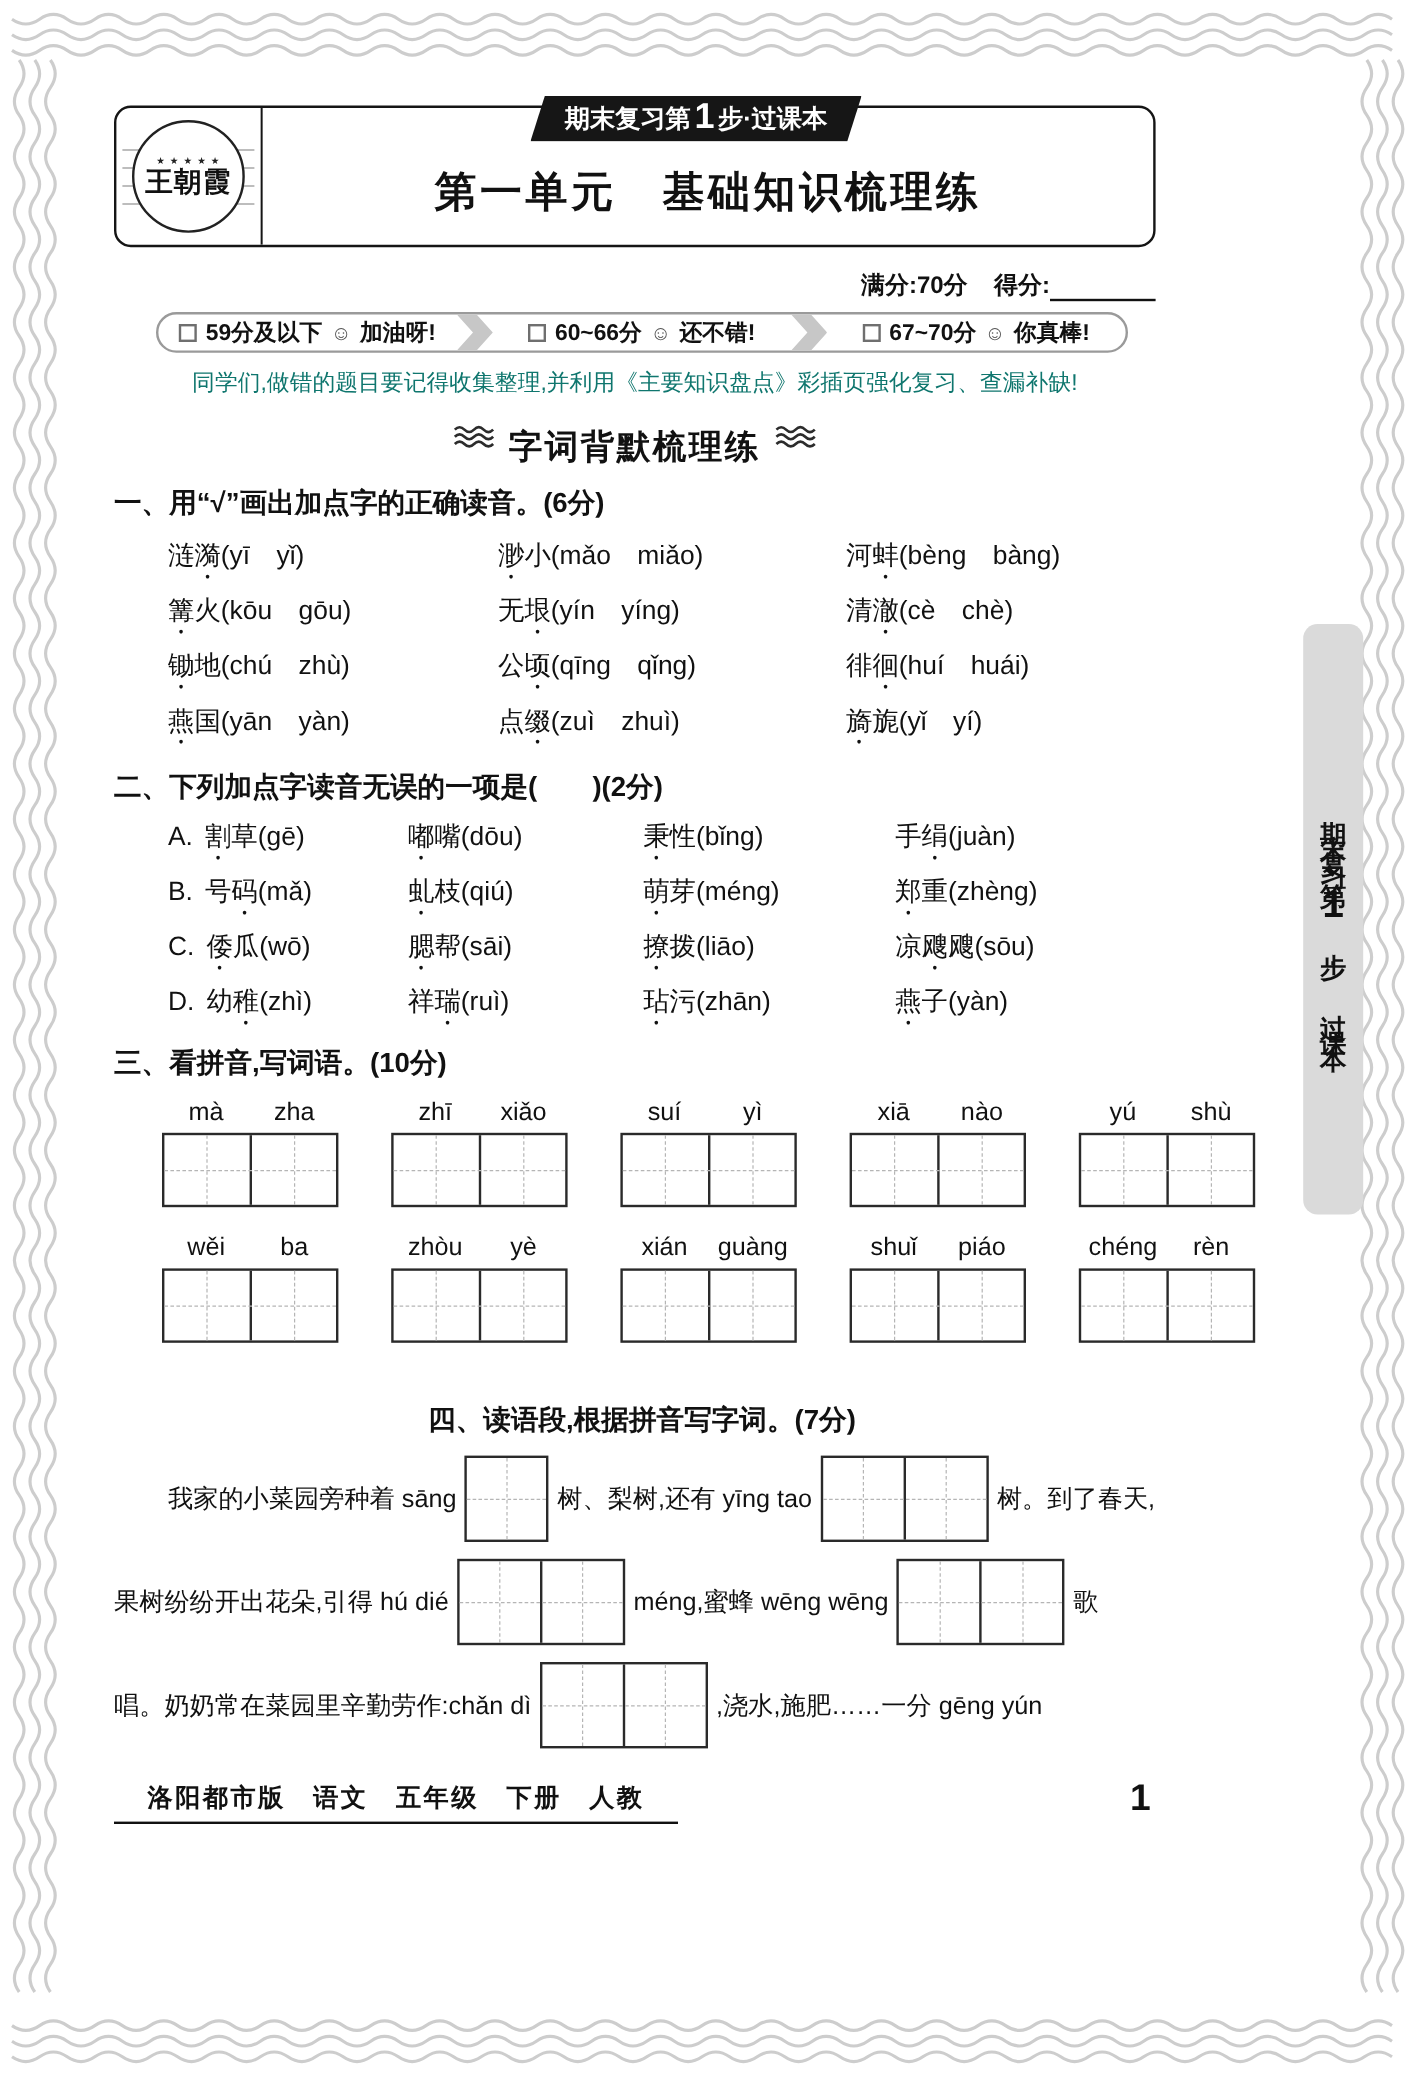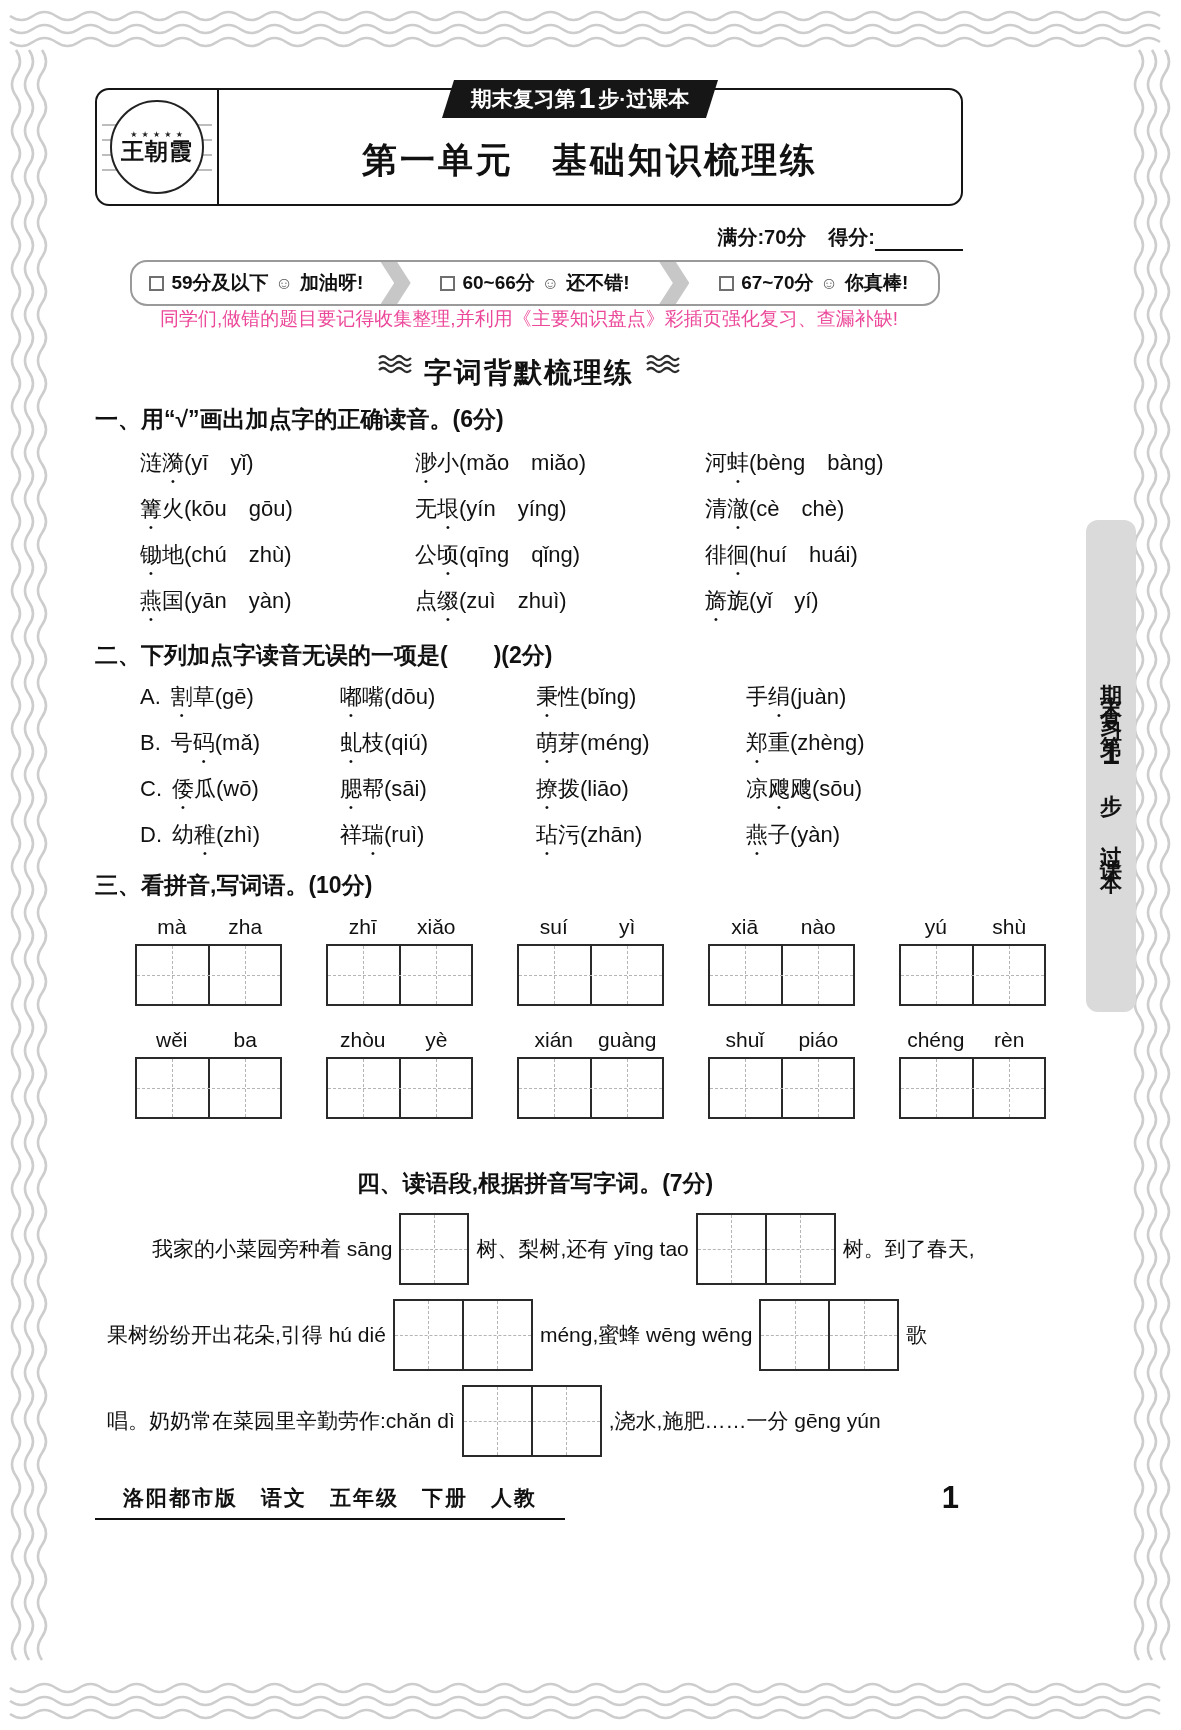--- a/index.html
+++ b/index.html
@@ -27,31 +27,31 @@
             color:#fff; display:flex; align-items:center; justify-content:center; z-index:2;
             clip-path:polygon(12px 0, 100% 0, calc(100% - 12px) 100%, 0 100%); }
   .banner .b-pre, .banner .b-post { font-size:21px; font-weight:700; }
   .banner .b-num { font-size:30px; font-weight:900; line-height:1; padding:0 3px 3px; }
 
   
   .score-line { position:absolute; left:620px; top:224px; width:343px; text-align:right;
                 font-size:20px; font-weight:700; }
   .score-line .gap { display:inline-block; width:22px; }
   .score-blank { display:inline-block; width:88px; height:20px; border-bottom:2px solid #111; vertical-align:bottom; }
-  .score-bar { position:absolute; left:130px; top:260px; width:810px; height:46px;
+  .score-bar { position:absolute; left:130px; top:260px; width:810px; height:34px;
                border:2px solid #9a9a9a; border-radius:17px; display:flex; align-items:stretch;
                overflow:hidden; background:#fff; }
   .seg { flex:1; display:flex; align-items:center; justify-content:center; gap:7px;
          font-size:19px; font-weight:700; }
   .checkbox { width:15px; height:15px; border:2px solid #6f6f6f; background:#fff; flex:0 0 auto; }
   .smiley { font-size:17px; color:#555; font-weight:400; line-height:1; }
   .sep { width:30px; background:#c7c7c7; flex:0 0 auto;
          clip-path:polygon(0 0,55% 0,100% 50%,55% 100%,0 100%,45% 50%); }
   .note { position:absolute; left:95px; top:306px; width:868px; text-align:center;
-          font-size:19px; color:#ec4899; }
+          font-size:19px; color:#0f766e; }
 
   
   .section-head { position:absolute; left:95px; top:354px; width:868px; display:flex;
                   align-items:flex-start; justify-content:center; gap:12px; }
   .section-title { font-size:28px; font-weight:900; letter-spacing:2px; }
   .wave-icon { width:34px; height:20px; stroke:#2c2c2c; stroke-width:2.2; fill:none; }
 
   
   .block-title { font-size:23px; font-weight:800; }
   .dot { text-emphasis:filled dot #111; text-emphasis-position:under left;
@@ -73,21 +73,21 @@
   .py-row span { flex:1; text-align:center; }
   .cellpair { display:flex; border:2px solid #2a2a2a; height:62px; position:relative; background:#fff; }
   .cellpair::after { content:""; position:absolute; left:0; right:0; top:50%;
                      border-top:1.5px dashed #b5b5b5; }
   .cell { flex:1; position:relative; }
   .cell::before { content:""; position:absolute; top:0; bottom:0; left:50%;
                   border-left:1.5px dashed #b5b5b5; }
   .cell + .cell { border-left:2px solid #2a2a2a; }
 
   .q4 { position:absolute; left:95px; top:1168px; width:880px;text-align:center; }
-  .q4-line { display:flex; align-items:center; font-size:21px; margin-top:14px; white-space:nowrap;margin-left:12px; }
+  .q4-line { display:flex; align-items:center; font-size:21px; margin-top:14px; white-space:nowrap; }
   .q4-line .cellpair { height:72px; margin:0 7px; flex:0 0 auto; }
   .cp2 { width:140px; } .cp1 { width:70px; }
   .indent { padding-left:45px; }
 
   
   .footer { position:absolute; left:95px; top:1484px; width:868px; text-align:left;
             font-size:21px; font-weight:700; }
   .footer-text { display:inline-block; border-bottom:2.5px solid #111; padding:0 28px 6px;
                  letter-spacing:2px; }
   .page-num { position:absolute; right:4px; top:-4px; font-size:31px; font-weight:900; }

